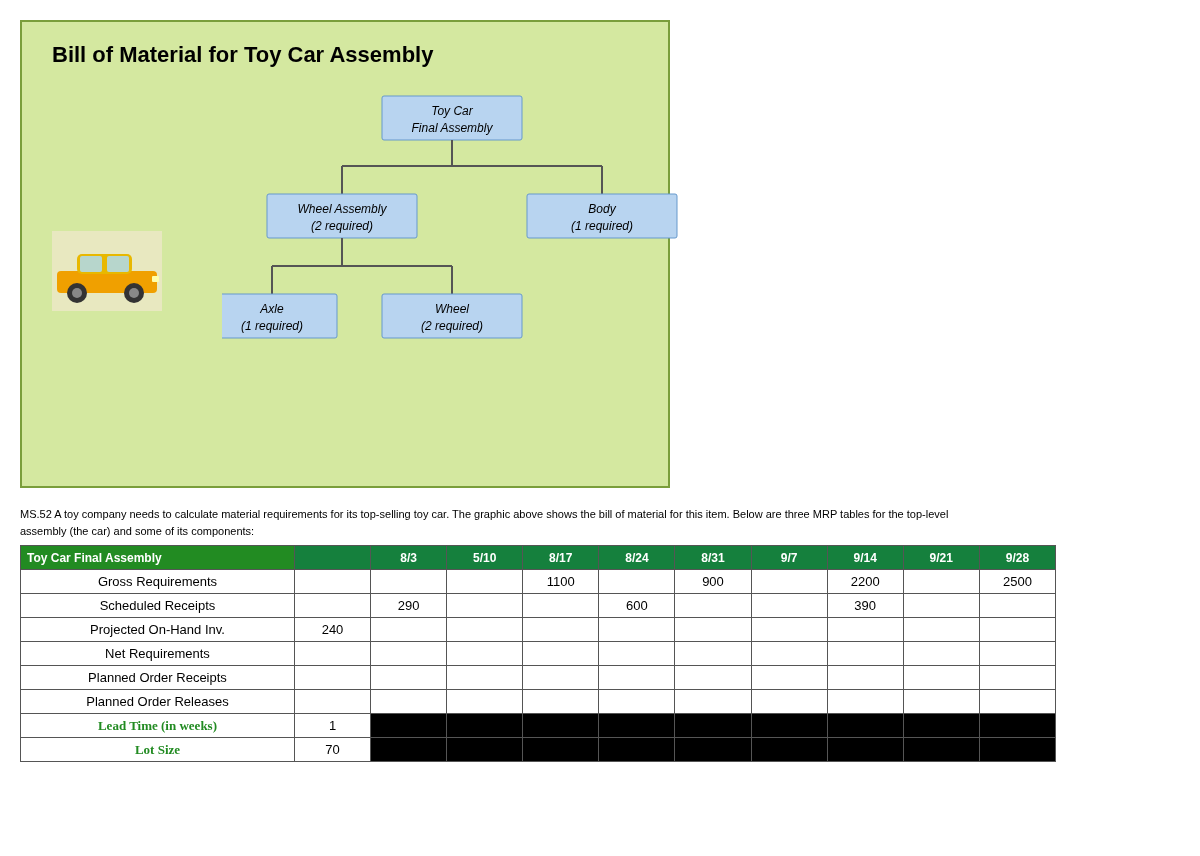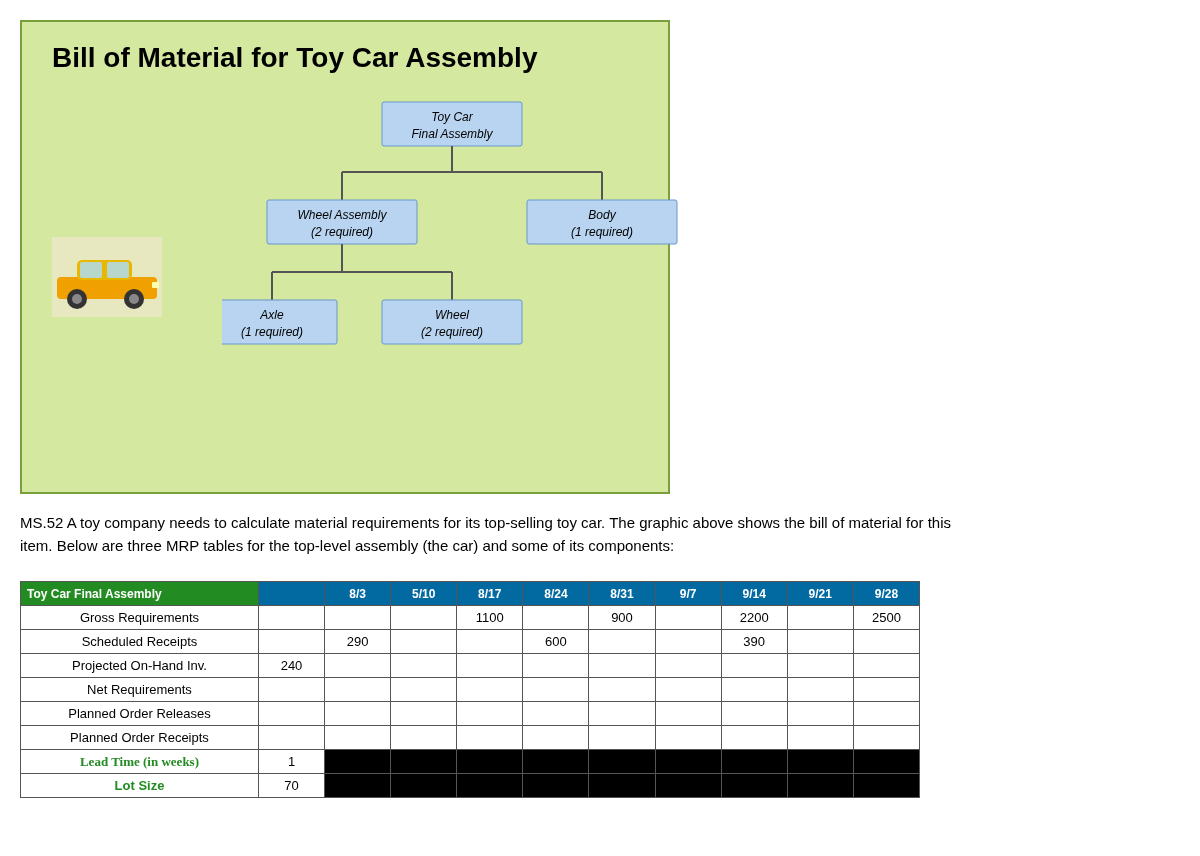--- a/index.html
+++ b/index.html
@@ -14,21 +14,21 @@
 
     
     .bom-container {
       border: 2px solid #7a9e3b;
       background: #d4e8a0;
       padding: 20px 30px 30px 30px;
       width: 650px;
       margin-bottom: 18px;
     }
     .bom-title {
-      font-size: 28px;
+      font-size: 22px;
       font-weight: bold;
       margin-bottom: 18px;
     }
     .car-image {
       width: 130px;
       height: 80px;
       background: #e8e8c0;
       display: flex;
       align-items: center;
       justify-content: center;
@@ -38,48 +38,48 @@
 
     
     .bom-svg-wrapper {
       width: 560px;
       height: 370px;
       position: relative;
     }
 
     
     .description {
-      font-size: 15px;
-      margin-bottom: 24px;
+      font-size: 11px;
+      margin-bottom: 6px;
       max-width: 950px;
       line-height: 1.5;
     }
 
     
     .mrp-table {
       border-collapse: collapse;
-      width: 900px;
+      width: 1036px;
       margin-bottom: 36px;
     }
     .mrp-table td, .mrp-table th {
       border: 1px solid #555;
       padding: 3px 6px;
       text-align: center;
       min-width: 50px;
       height: 24px;
     }
     .mrp-table td:first-child {
       text-align: center;
       min-width: 180px;
     }
     .mrp-table td:nth-child(2) {
       min-width: 50px;
     }
     .header-row td {
-      background: #0369a1;
+      background: #15803d;
       color: #fff;
       font-weight: bold;
       font-size: 12px;
     }
     .header-row td:first-child {
       background: #228B22;
       color: #fff;
     }
     .lead-time-row td:first-child {
       color: #228B22;
@@ -224,34 +224,34 @@
         <td></td>
         <td></td>
         <td></td>
         <td></td>
         <td></td>
         <td></td>
         <td></td>
         <td></td>
       </tr>
       <tr>
+        <td>Planned Order Receipts</td>
+        <td></td>
+        <td></td>
+        <td></td>
+        <td></td>
+        <td></td>
+        <td></td>
+        <td></td>
+        <td></td>
+        <td></td>
+        <td></td>
+      </tr>
+      <tr>
         <td>Planned Order Releases</td>
-        <td></td>
-        <td></td>
-        <td></td>
-        <td></td>
-        <td></td>
-        <td></td>
-        <td></td>
-        <td></td>
-        <td></td>
-        <td></td>
-      </tr>
-      <tr>
-        <td>Planned Order Receipts</td>
         <td></td>
         <td></td>
         <td></td>
         <td></td>
         <td></td>
         <td></td>
         <td></td>
         <td></td>
         <td></td>
         <td></td>
@@ -263,21 +263,21 @@
         <td style="background: rgb(0, 0, 0);"></td>
         <td style="background: rgb(0, 0, 0);"></td>
         <td style="background: rgb(0, 0, 0);"></td>
         <td style="background: rgb(0, 0, 0);"></td>
         <td style="background: rgb(0, 0, 0);"></td>
         <td style="background: rgb(0, 0, 0);"></td>
         <td style="background: rgb(0, 0, 0);"></td>
         <td style="background: rgb(0, 0, 0);"></td>
       </tr>
       <tr class="lot-size-row">
-        <td style="color: rgb(34, 139, 34); font-weight: bold;">Lot Size</td>
+        <td style="color: rgb(34, 139, 34); font-weight: bold; font-family: Liberation Serif, serif;">Lot Size</td>
         <td>70</td>
         <td style="background: rgb(0, 0, 0);"></td>
         <td style="background: rgb(0, 0, 0);"></td>
         <td style="background: rgb(0, 0, 0);"></td>
         <td style="background: rgb(0, 0, 0);"></td>
         <td style="background: rgb(0, 0, 0);"></td>
         <td style="background: rgb(0, 0, 0);"></td>
         <td style="background: rgb(0, 0, 0);"></td>
         <td style="background: rgb(0, 0, 0);"></td>
         <td style="background: rgb(0, 0, 0);"></td>

